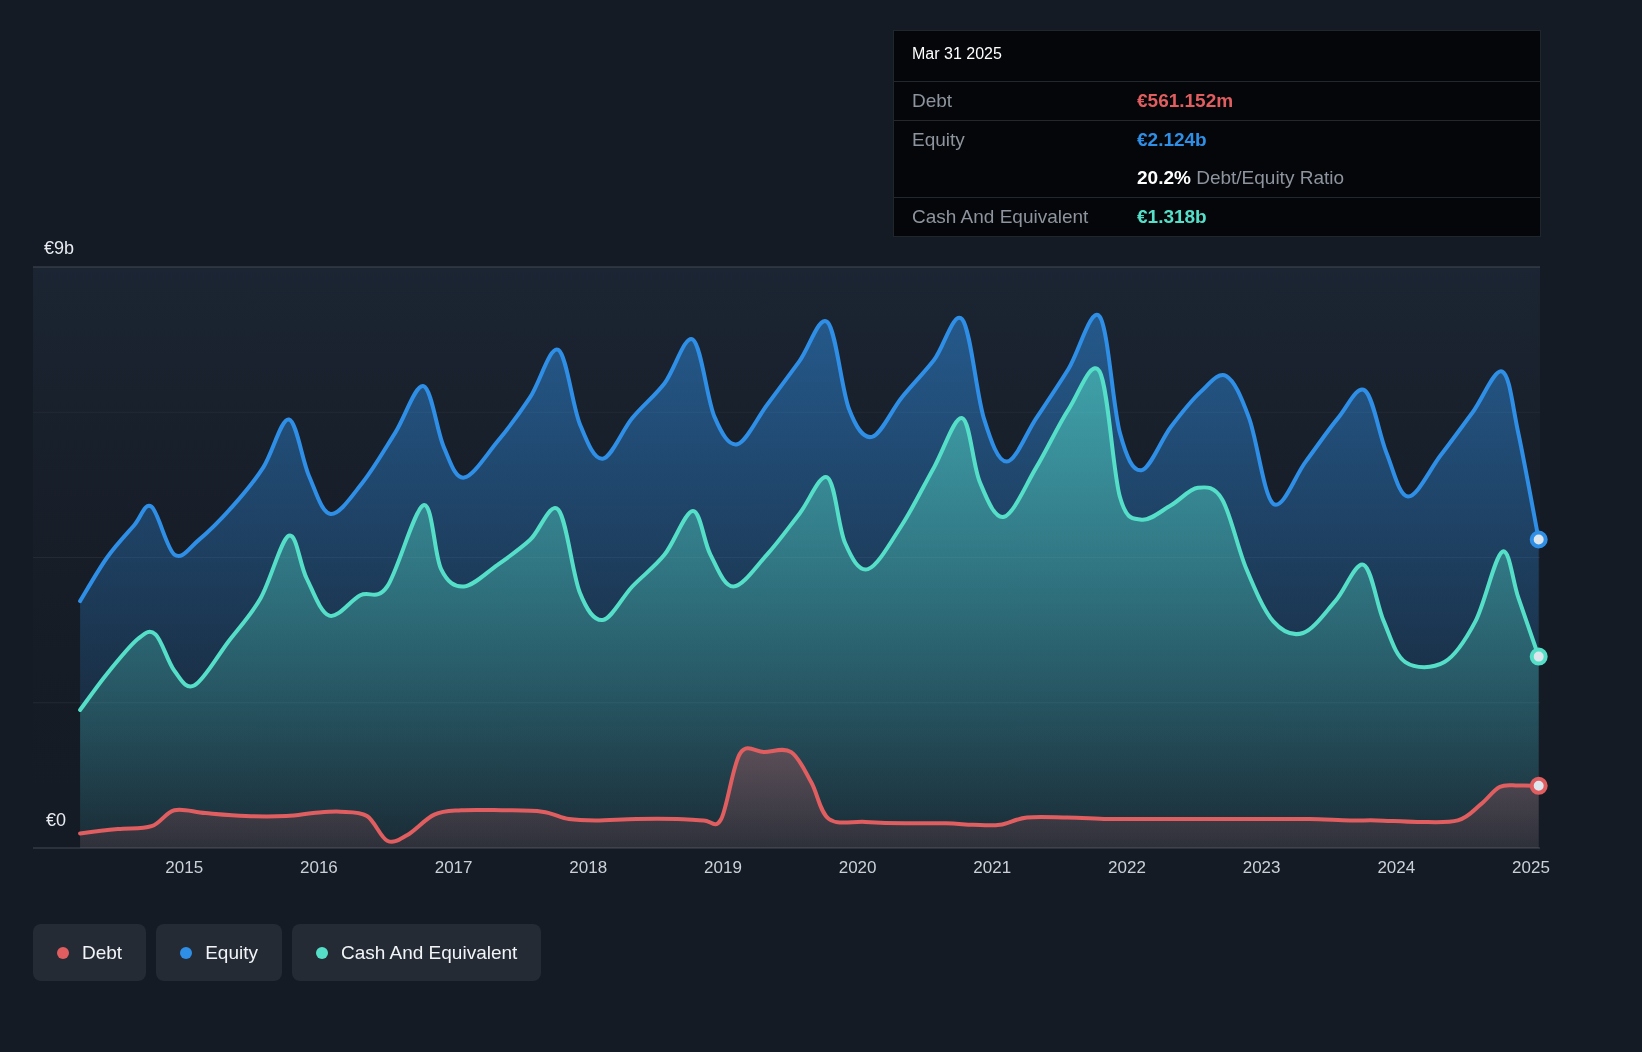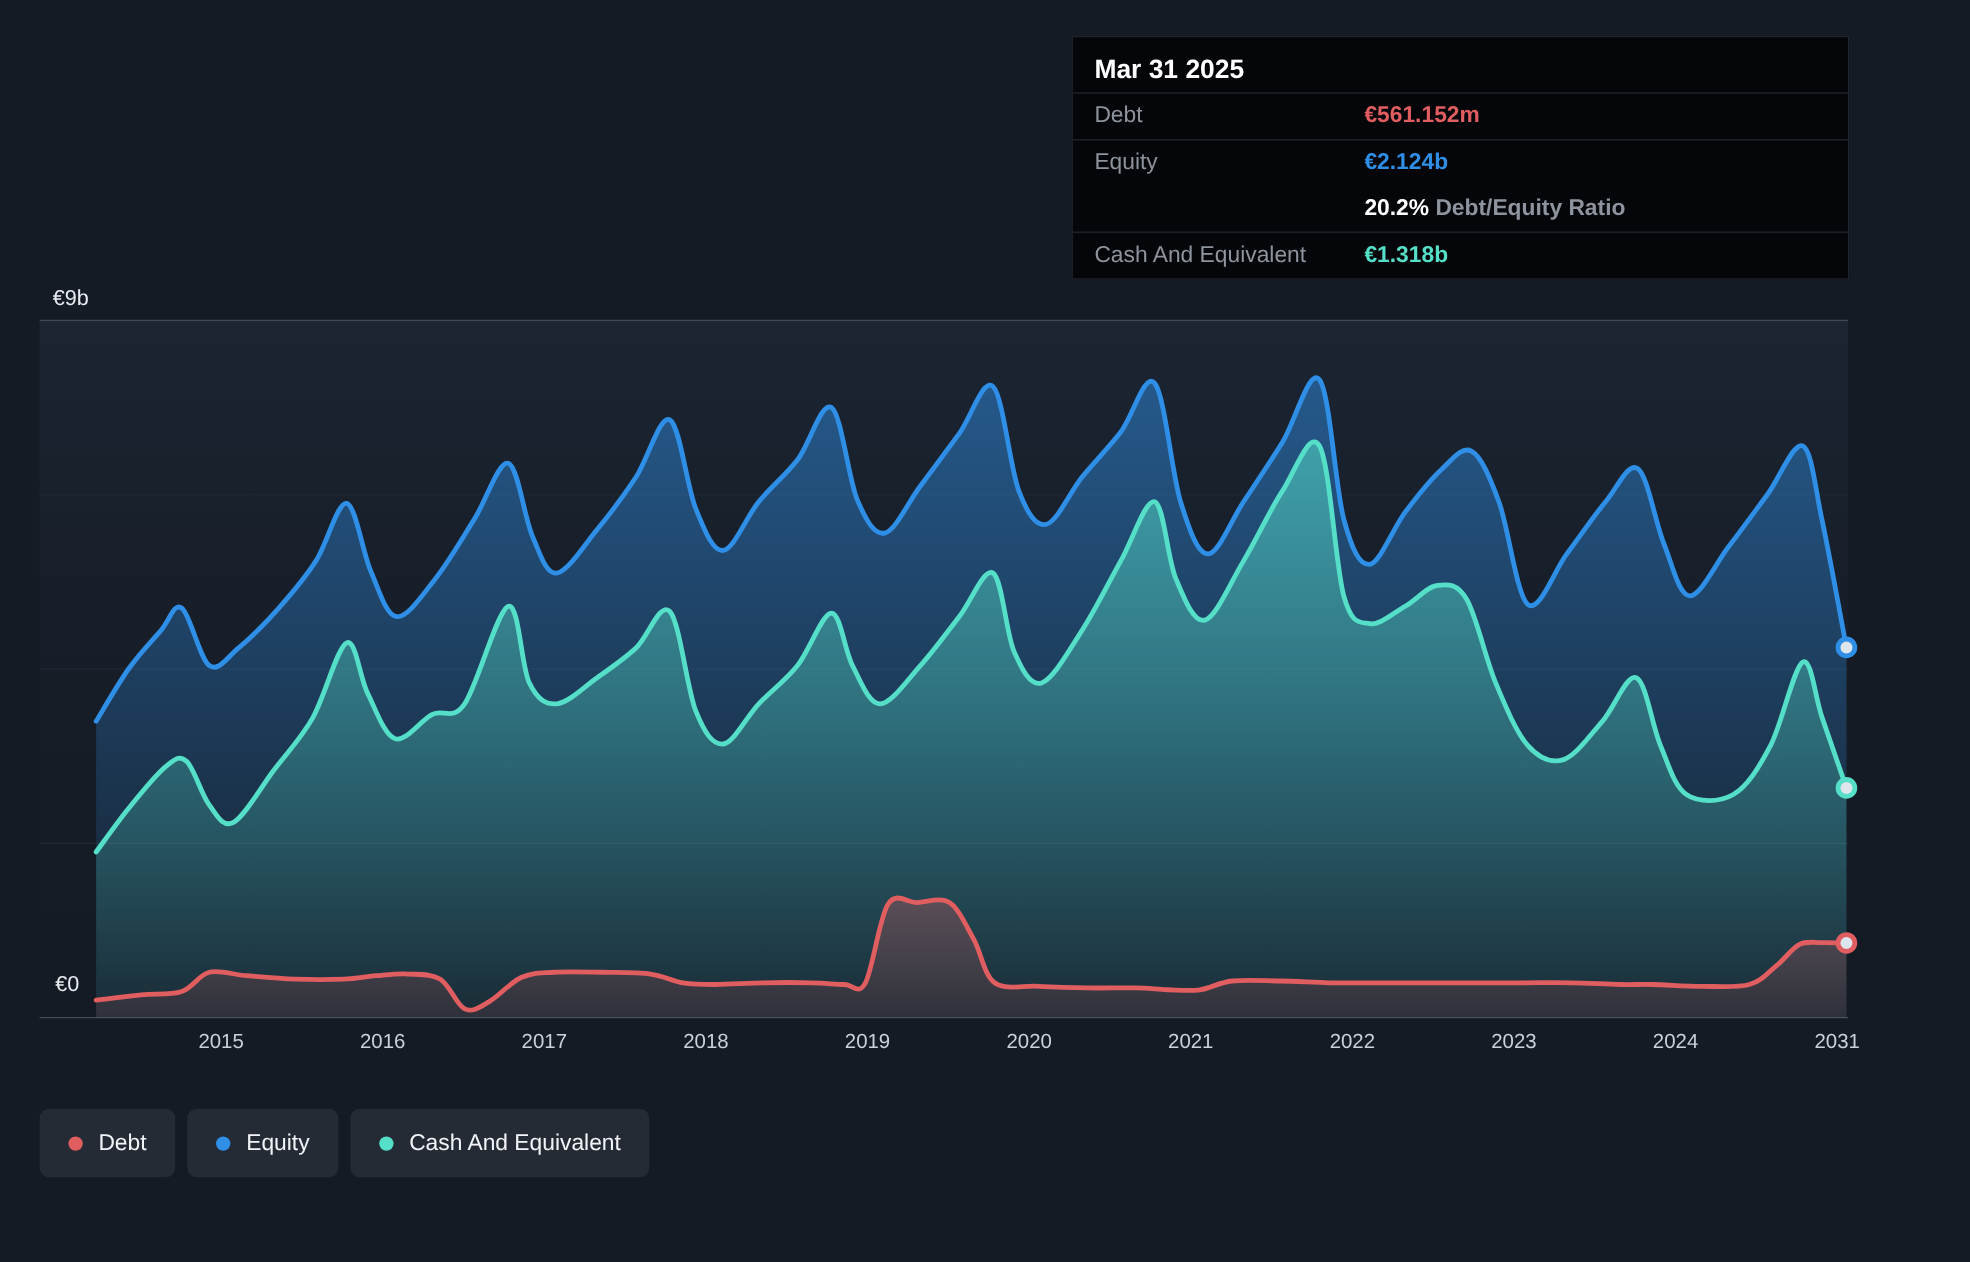--- a/index.html
+++ b/index.html
@@ -12,28 +12,28 @@
 
   .ylabel { position:absolute; color:#e8ecf1; font-size:18px; }
   .ylabel.top { left:44px; top:238px; }
   .ylabel.bottom { left:46px; top:810px; }
 
   #x-axis { position:absolute; top:858px; left:0; width:100%; height:26px;margin-left:26px; }
   .xtick { position:absolute; transform:translateX(-50%); color:#ccd1d8; font-size:17px; }
 
   .tooltip { position:absolute; left:893px; top:30px; width:648px;
              background:#04060a; border:1px solid #20262e; }
-  .tt-title { font-size:22px; font-weight:bold; color:#ffffff;
-              padding:14px 18px 6px; border-bottom:1px solid #23282f; }
+  .tt-title { font-size:16px; font-weight:normal; color:#ffffff;
+              padding:14px 18px 18px; border-bottom:1px solid #23282f; }
   .tt-row { display:flex; align-items:baseline; padding:8px 18px; font-size:19px; }
   .tt-row.bb { border-bottom:1px solid #23282f; }
   .tt-label { width:225px; flex:none; color:#8e949d; }
   .tt-value { font-weight:bold; }
   .tt-ratio b { color:#ffffff; font-weight:bold; }
-  .tt-ratio .muted { color:#8e949d; font-weight:bold; }
+  .tt-ratio .muted { color:#8e949d; font-weight:normal; }
 
   .legend { position:absolute; left:33px; top:924px; display:flex; gap:10px; }
   .pill { display:flex; align-items:center; gap:13px; background:#242b35;
           border-radius:8px; padding:0 24px; height:57px; color:#f2f4f7; font-size:19px; cursor:pointer; }
   .dot { width:12px; height:12px; border-radius:50%; flex:none; }
 </style>
 </head>
 <body>
 
 <div class="stage">
@@ -81,21 +81,21 @@
       <div class="xtick" style="left: 158.247px;">2015</div>
       <div class="xtick" style="left: 292.92px;">2016</div>
       <div class="xtick" style="left: 427.594px;">2017</div>
       <div class="xtick" style="left: 562.268px;">2018</div>
       <div class="xtick" style="left: 696.942px;">2019</div>
       <div class="xtick" style="left: 831.616px;">2020</div>
       <div class="xtick" style="left: 966.29px;">2021</div>
       <div class="xtick" style="left: 1100.96px;">2022</div>
       <div class="xtick" style="left: 1235.64px;">2023</div>
       <div class="xtick" style="left: 1370.31px;">2024</div>
-      <div class="xtick" style="left: 1504.98px;">2031</div>
+      <div class="xtick" style="left: 1504.98px;">2025</div>
     </div>
 
   <div class="tooltip">
     <div class="tt-title">Mar 31 2025</div>
 
     <div class="tt-row bb">
       <span class="tt-label">Debt</span>
       <span class="tt-value" style="color: rgb(224, 93, 96);">€561.152m</span>
     </div>
 

